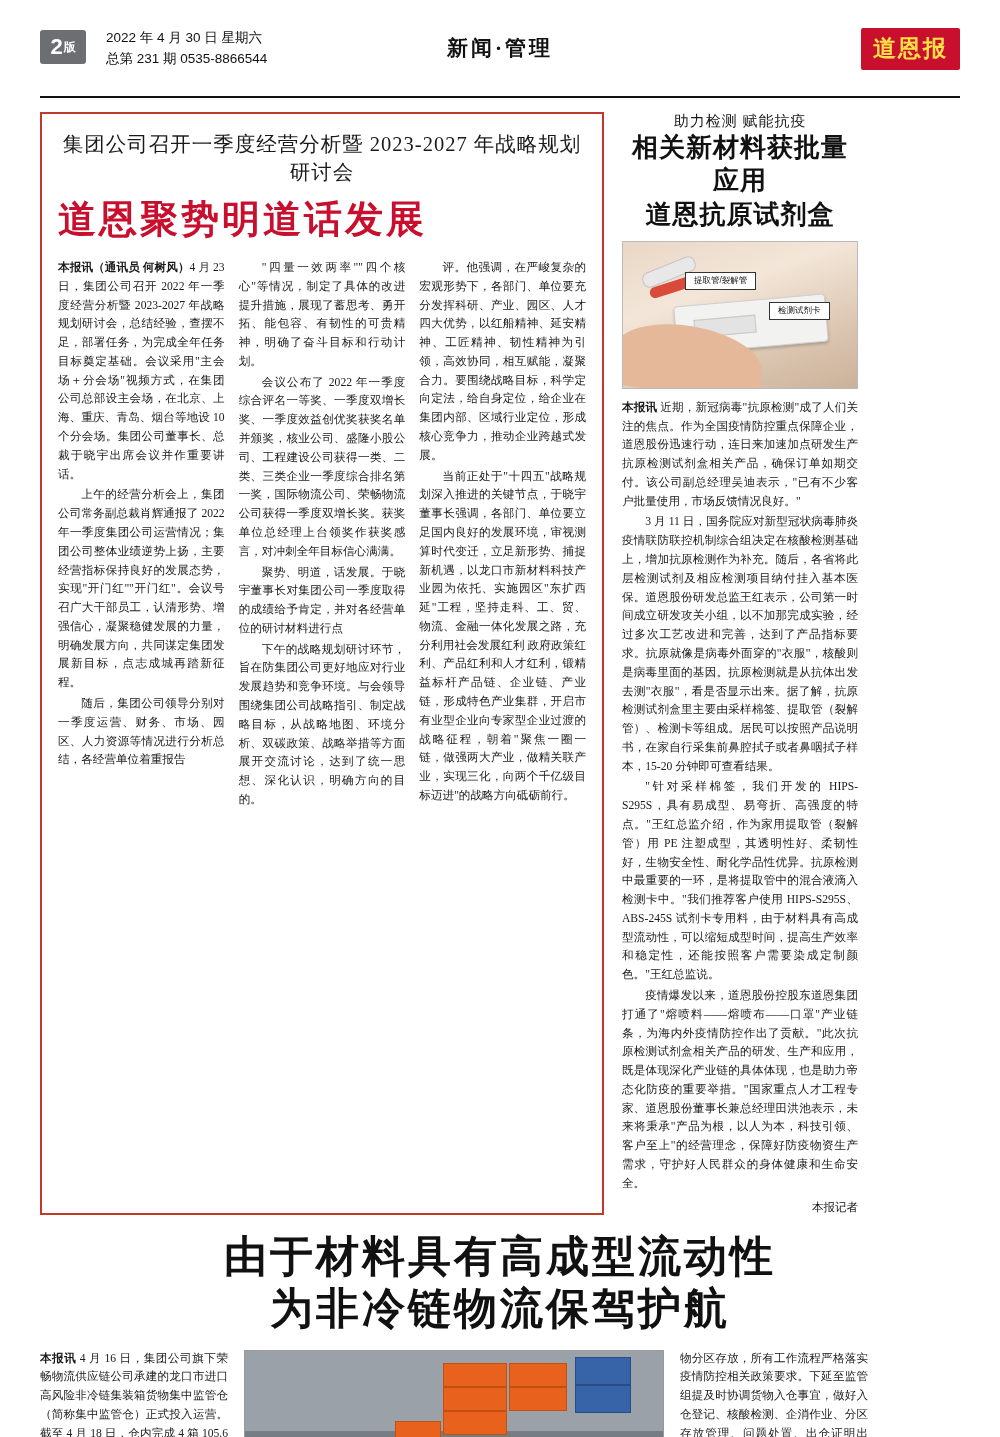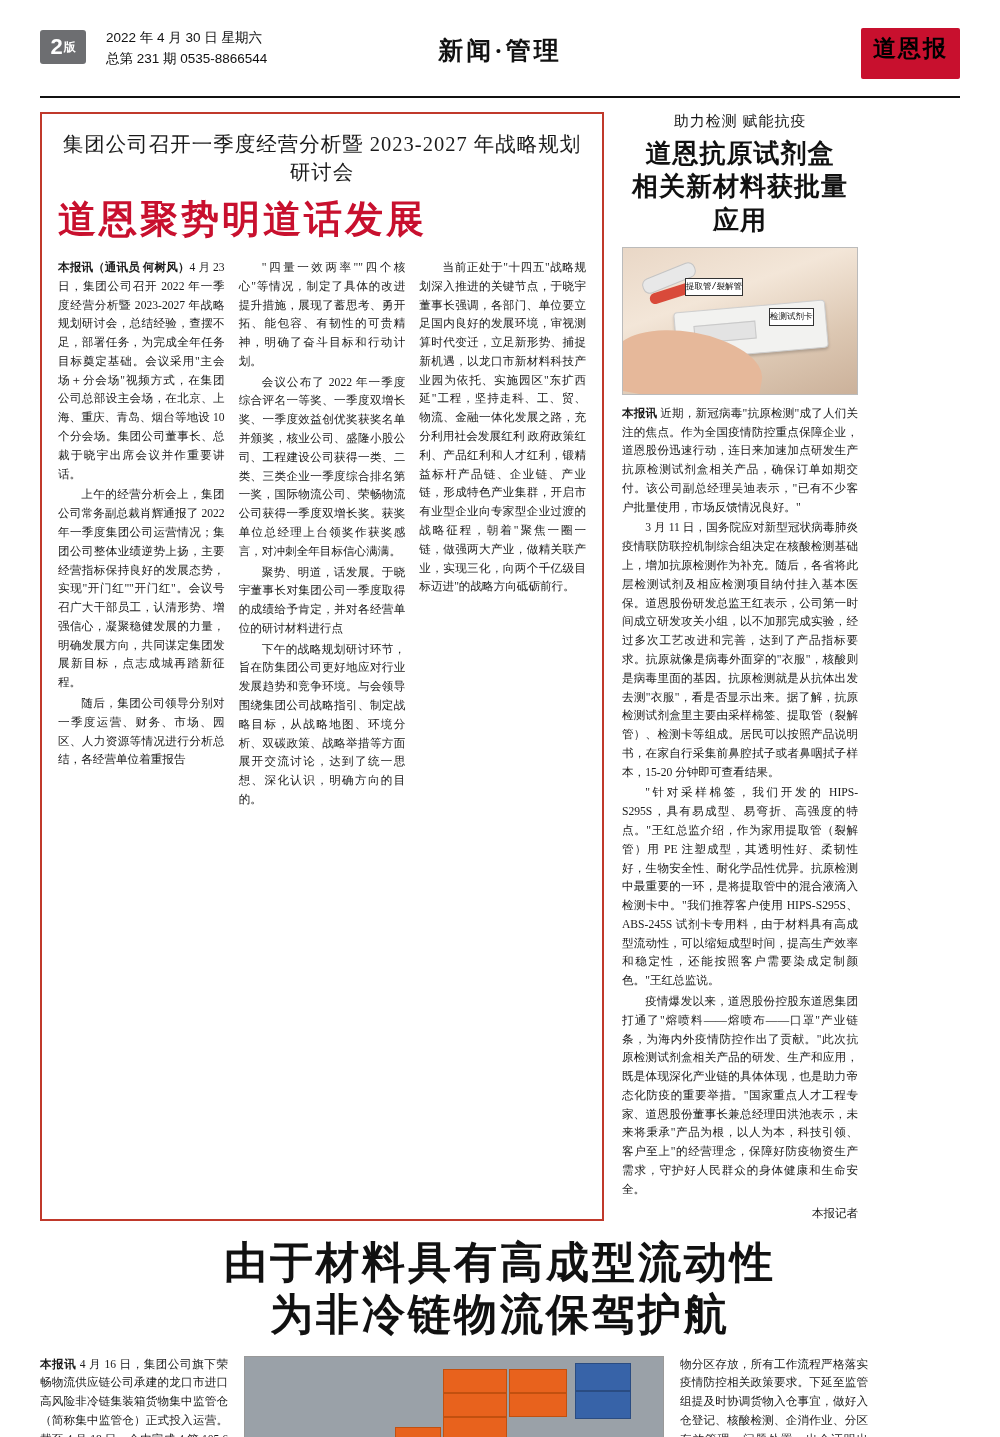--- a/index.html
+++ b/index.html
@@ -25,26 +25,26 @@
     border-radius:3px;margin-top:4px;
   }
   .page-badge .num{font-size:22px;line-height:1;margin-right:1px;}
   .page-badge .ban{font-size:12px;line-height:1;}
   .mast-date{
     margin-left:20px;margin-top:2px;font-size:13.5px;line-height:1.55;
     font-family:"Liberation Sans",sans-serif;color:#111;
   }
   .mast-center{
     position:absolute;left:0;right:0;top:8px;text-align:center;
-    font-size:25px;font-weight:bold;letter-spacing:3px;
+    font-size:21px;font-weight:bold;letter-spacing:3px;
     font-family:"Liberation Serif",serif;
   }
   .mast-logo{
     position:absolute;right:0;top:2px;
-    background:#c8102e;color:#000000;padding:5px 12px 15px 12px;
+    background:#c8102e;color:#fde047;padding:5px 12px 6px 12px;
     font-size:23px;font-weight:bold;letter-spacing:2px;border-radius:2px;
     font-family:"Liberation Serif",serif;
   }
 
   
   .top-wrap{display:flex;margin:14px 40px 0 40px;}
   .lead-box{
     width:564px;border:2px solid #c0392b;box-sizing:border-box;padding:16px 16px 12px 16px;
   }
   .lead-kicker{
@@ -59,21 +59,21 @@
   .body-text{
     font-size:11.6px;line-height:1.62;text-align:justify;text-justify:inter-ideograph;
     color:#1a1a1a;
   }
   .body-text p{margin:0 0 2px 0;text-indent:2em;}
   .body-text p.lead{text-indent:0;}
   .body-text b{font-weight:bold;}
 
   
   .right-col{width:236px;margin-left:18px;}
-  .rc-kicker{font-size:15px;text-align:center;letter-spacing:1px;margin-bottom:6px;color:#1a1a1a;}
+  .rc-kicker{font-size:15px;text-align:center;letter-spacing:1px;color:#1a1a1a;}
   .rc-title{
     text-align:center;font-size:26px;font-weight:bold;color:#111;line-height:1.28;letter-spacing:1px;
     margin-bottom:10px;
   }
   .rc-photo{
     width:236px;height:148px;border:1px solid #bbb;box-sizing:border-box;
     position:relative;overflow:hidden;
     background:linear-gradient(160deg,#e9d7c6 0%,#f3e6d8 35%,#dcc7b2 70%,#cbb19a 100%);
   }
   .rc-photo .kit{
@@ -92,21 +92,21 @@
   .rc-photo .tube2{
     position:absolute;left:26px;top:40px;width:44px;height:11px;background:#d94a3a;
     border-radius:6px;transform:rotate(-18deg);
   }
   .rc-photo .hand{
     position:absolute;left:-10px;top:84px;width:150px;height:70px;background:#e6b89a;
     border-radius:50% 50% 0 0;transform:rotate(10deg);
   }
   .photo-label{
     position:absolute;background:#fff;border:1px solid #333;font-size:8.5px;
-    padding:2px 0;font-family:Liberation Mono, monospace;color:#111;white-space:nowrap;
+    padding:2px 8px;font-family:Liberation Sans, sans-serif;color:#111;white-space:nowrap;
   }
   .pl1{left:62px;top:30px;}
   .pl2{left:146px;top:60px;}
 
   .rc-body{margin-top:10px;}
   .rc-body .body-text{font-size:11.6px;}
 
   
   .banner{
     margin:16px 40px 0 40px;text-align:center;
@@ -157,30 +157,31 @@
           <p>上午的经营分析会上，集团公司常务副总裁肖辉通报了 2022 年一季度集团公司运营情况；集团公司整体业绩逆势上扬，主要经营指标保持良好的发展态势，实现"开门红""开门红"。会议号召广大干部员工，认清形势、增强信心，凝聚稳健发展的力量，明确发展方向，共同谋定集团发展新目标，点志成城再踏新征程。</p>
           <p>随后，集团公司领导分别对一季度运营、财务、市场、园区、人力资源等情况进行分析总结，各经营单位着重报告</p>
         </div>
         <div class="col body-text">
           <p>"四量一效两率""四个核心"等情况，制定了具体的改进提升措施，展现了蓄思考、勇开拓、能包容、有韧性的可贵精神，明确了奋斗目标和行动计划。</p>
           <p>会议公布了 2022 年一季度综合评名一等奖、一季度双增长奖、一季度效益创优奖获奖名单并颁奖，核业公司、盛隆小股公司、工程建设公司获得一类、二类、三类企业一季度综合排名第一奖，国际物流公司、荣畅物流公司获得一季度双增长奖。获奖单位总经理上台领奖作获奖感言，对冲刺全年目标信心满满。</p>
           <p>聚势、明道，话发展。于晓宇董事长对集团公司一季度取得的成绩给予肯定，并对各经营单位的研讨材料进行点</p>
           <p>下午的战略规划研讨环节，旨在防集团公司更好地应对行业发展趋势和竞争环境。与会领导围绕集团公司战略指引、制定战略目标，从战略地图、环境分析、双碳政策、战略举措等方面展开交流讨论，达到了统一思想、深化认识，明确方向的目的。</p>
         </div>
         <div class="col body-text">
+          <p>评。他强调，在严峻复杂的宏观形势下，各部门、单位要充分发挥科研、产业、园区、人才四大优势，以红船精神、延安精神、工匠精神、韧性精神为引领，高效协同，相互赋能，凝聚合力。要围绕战略目标，科学定向定法，给自身定位，给企业在集团内部、区域行业定位，形成核心竞争力，推动企业跨越式发展。</p>
           <p>当前正处于"十四五"战略规划深入推进的关键节点，于晓宇董事长强调，各部门、单位要立足国内良好的发展环境，审视测算时代变迁，立足新形势、捕捉新机遇，以龙口市新材料科技产业园为依托、实施园区"东扩西延"工程，坚持走科、工、贸、物流、金融一体化发展之路，充分利用社会发展红利 政府政策红利、产品红利和人才红利，锻精益标杆产品链、企业链、产业链，形成特色产业集群，开启市有业型企业向专家型企业过渡的战略征程，朝着"聚焦一圈一链，做强两大产业，做精关联产业，实现三化，向两个千亿级目标迈进"的战略方向砥砺前行。</p>
         </div>
       </div>
     </div>
 
     <div class="right-col">
       <div class="rc-kicker">助力检测  赋能抗疫</div>
       <div class="rc-title">
+        <div>相关新材料获批量应用</div>
         <div>道恩抗原试剂盒</div>
-        <div>相关新材料获批量应用</div>
       </div>
       <div class="rc-photo">
         <div class="kit"></div>
         <div class="tube"></div>
         <div class="tube2"></div>
         <div class="hand"></div>
         <div class="photo-label pl1">提取管/裂解管</div>
         <div class="photo-label pl2">检测试剂卡</div>
       </div>
       <div class="rc-body">

